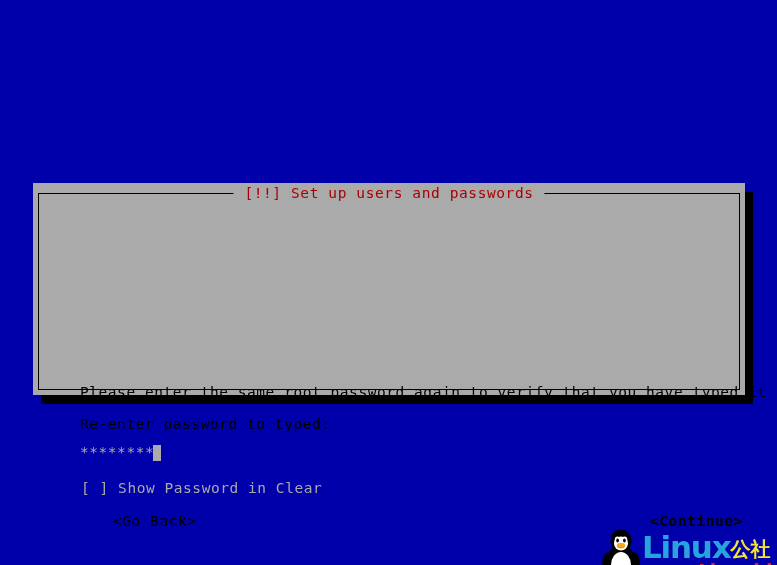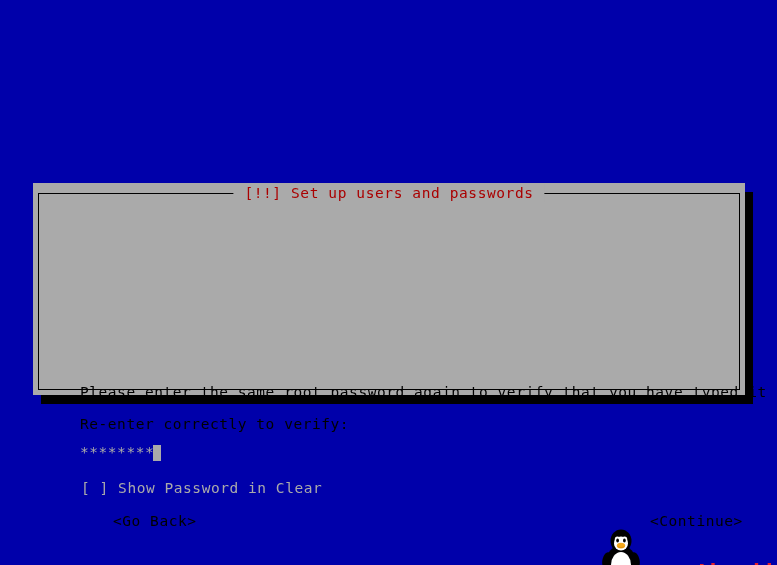--- a/index.html
+++ b/index.html
@@ -167,21 +167,21 @@
     border: none;
     font-family: "DejaVu Sans Mono", "Liberation Mono", monospace;
     font-size: 14.5px;
     line-height: 18px;
     letter-spacing: 0.55px;
     white-space: pre;
     padding: 0;
     cursor: pointer;
   }
   #go-back-button  { left: 80px; text-align: right; }
-  #continue-button { left: 617px; }
+  #continue-button { left: 617px; font-weight: bold; }
 
   
   #watermark {
     position: absolute;
     left: 596px;
     top: 511px;
     width: 181px;
     height: 54px;
   }
   #watermark-tux {
@@ -236,21 +236,21 @@
     <div id="dialog-frame"></div>
 
     <div id="titlebar">
       <span class="title-tick" style="left:216px;"></span>
       <span class="title-tick" style="right:216px;"></span>
       <span id="title-text">[!!] Set up users and passwords</span>
     </div>
 
     <div class="dlg-line" id="prompt-text">Please enter the same root password again to verify that you have typed it correctly.</div>
 
-    <div class="dlg-line" id="field-label">Re-enter correctly to verify:</div>
+    <div class="dlg-line" id="field-label">Re-enter password to typed:</div>
 
     <div id="password-field">
       <div id="password-rule">____________________________________________________________________________</div>
       <div id="password-stars">********</div>
       <div id="password-cursor"></div>
     </div>
 
     <div id="show-password-checkbox">[ ] Show Password in Clear</div>
 
     <button class="dlg-button" id="go-back-button">&lt;Go Back&gt;</button>
@@ -269,16 +269,19 @@
       <ellipse cx="26.6" cy="11" rx="2.7" ry="3.4" fill="#ffffff"></ellipse>
       <ellipse cx="19.6" cy="11.6" rx="1.4" ry="2" fill="#000000"></ellipse>
       <ellipse cx="26.4" cy="11.6" rx="1.4" ry="2" fill="#000000"></ellipse>
       <ellipse cx="23" cy="16.6" rx="4.2" ry="2.9" fill="#f5a81c"></ellipse>
       <path d="M19 17.2 Q23 20.4 27 17.2 Q23 18.8 19 17.2 Z" fill="#d98b0a"></path>
       <ellipse cx="9.5" cy="44.5" rx="6.5" ry="4" fill="#f5a81c" transform="rotate(-18 9.5 44.5)"></ellipse>
       <ellipse cx="36.5" cy="44.5" rx="6.5" ry="4" fill="#f5a81c" transform="rotate(18 36.5 44.5)"></ellipse>
       <ellipse cx="8.5" cy="31" rx="4" ry="8" fill="#000000" transform="rotate(14 8.5 31)"></ellipse>
       <ellipse cx="37.5" cy="31" rx="4" ry="8" fill="#000000" transform="rotate(-14 37.5 31)"></ellipse>
     </svg>
+    <div id="watermark-wordmark">
+      <span>Linux</span><span id="watermark-cn">公社</span>
+    </div>
     <div id="watermark-url">www.Linuxidc.com</div>
   </div>
 
 </div>
 
 </body></html>

